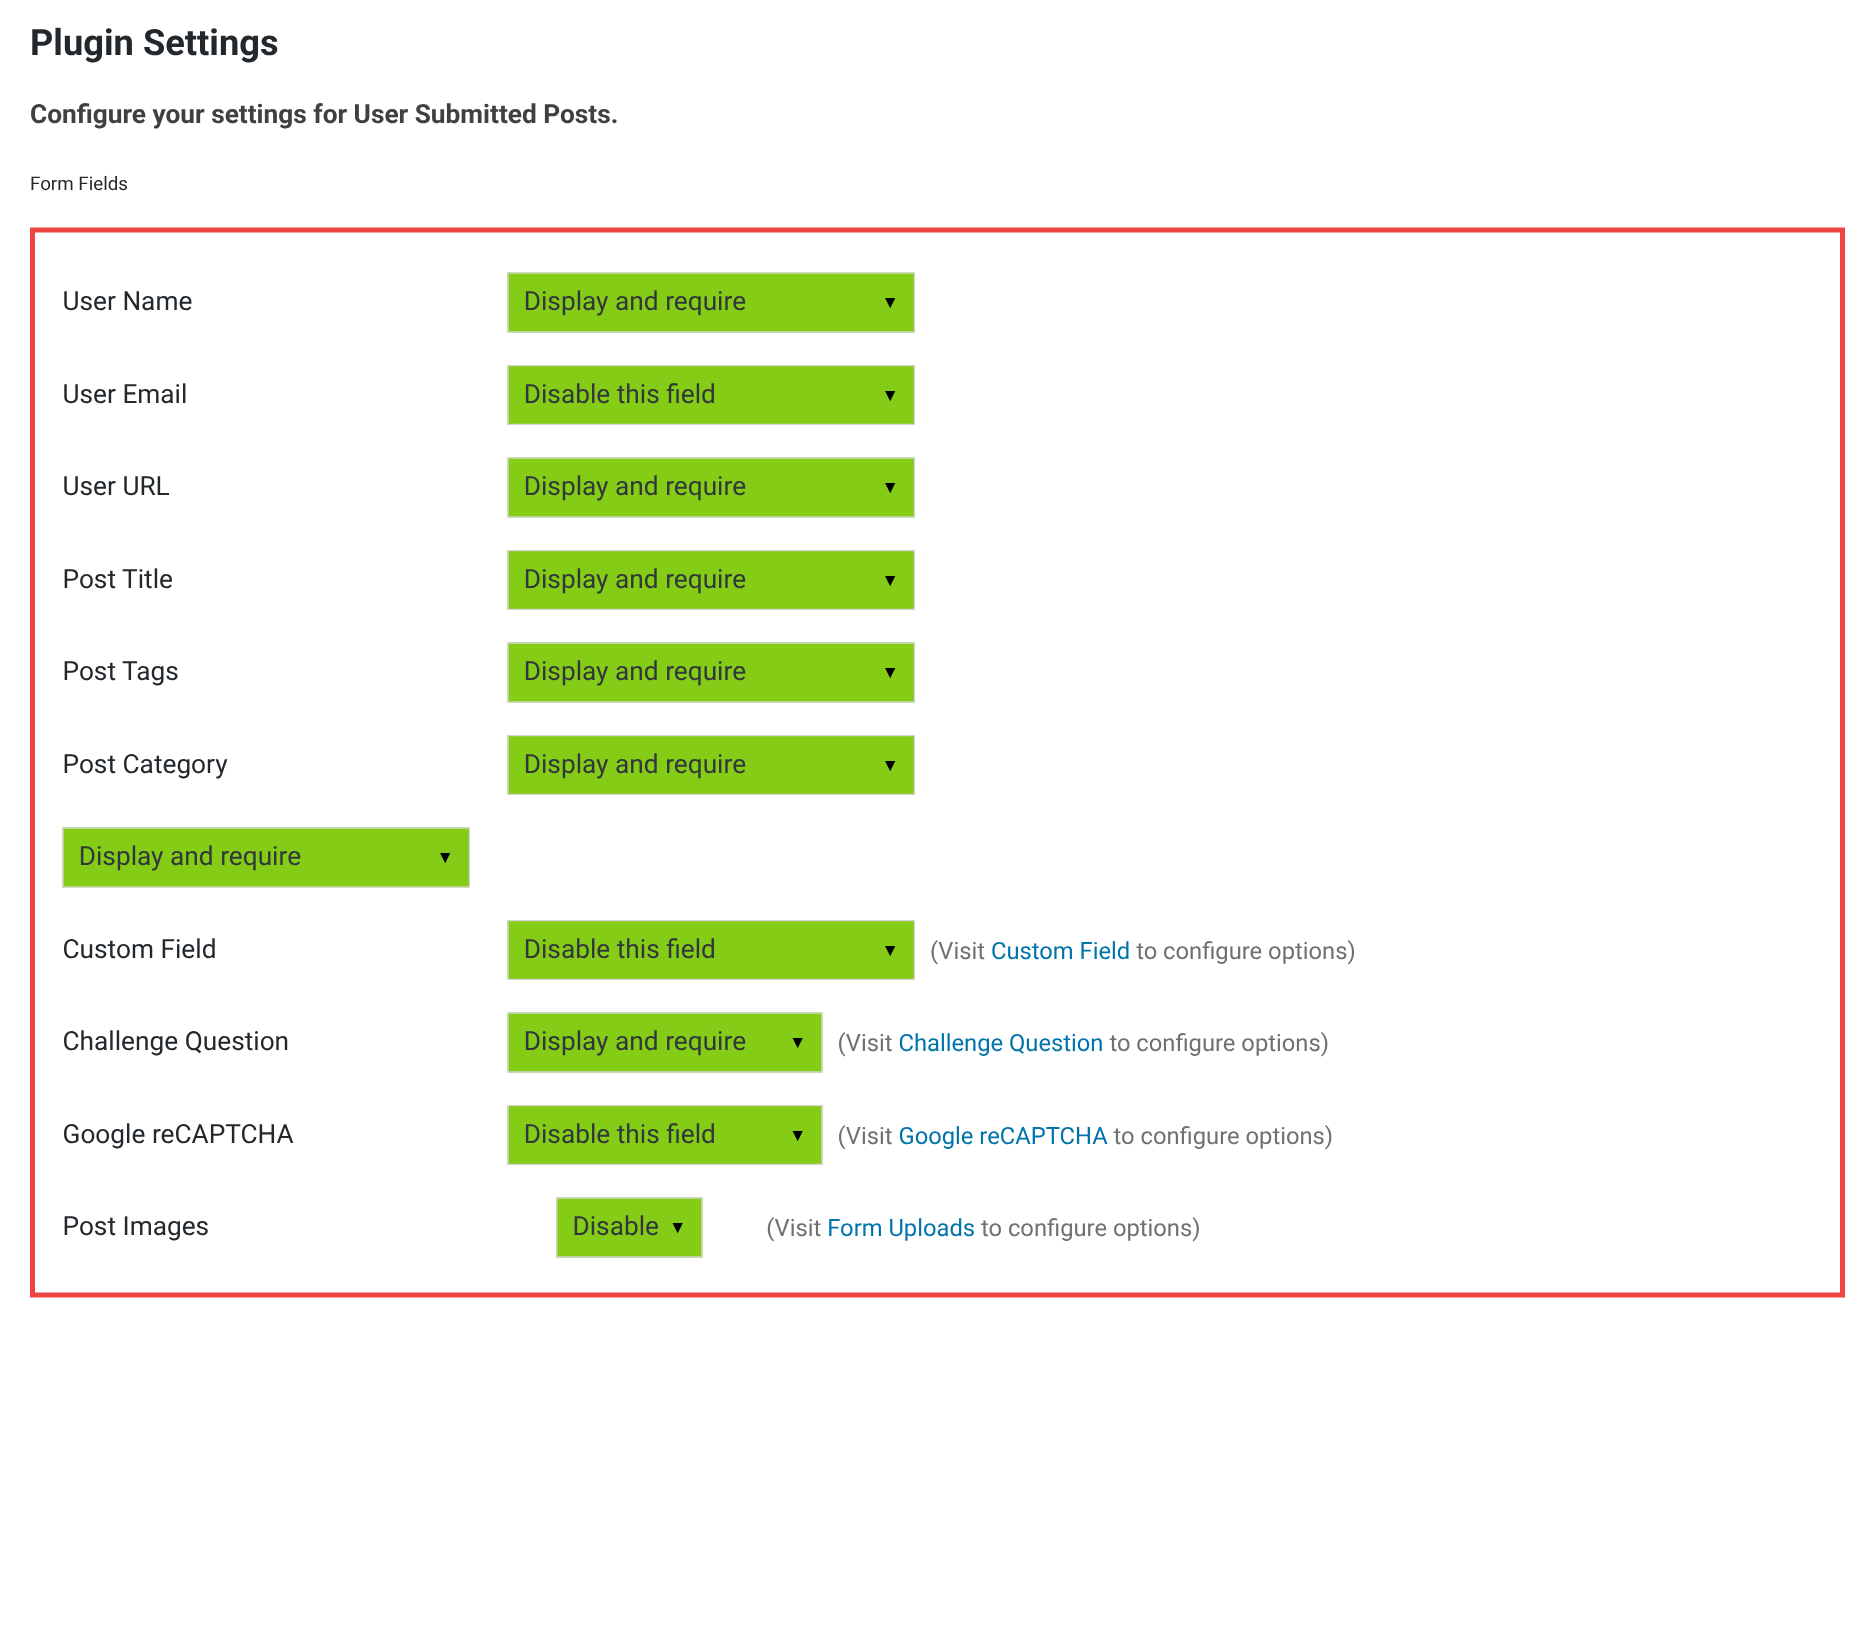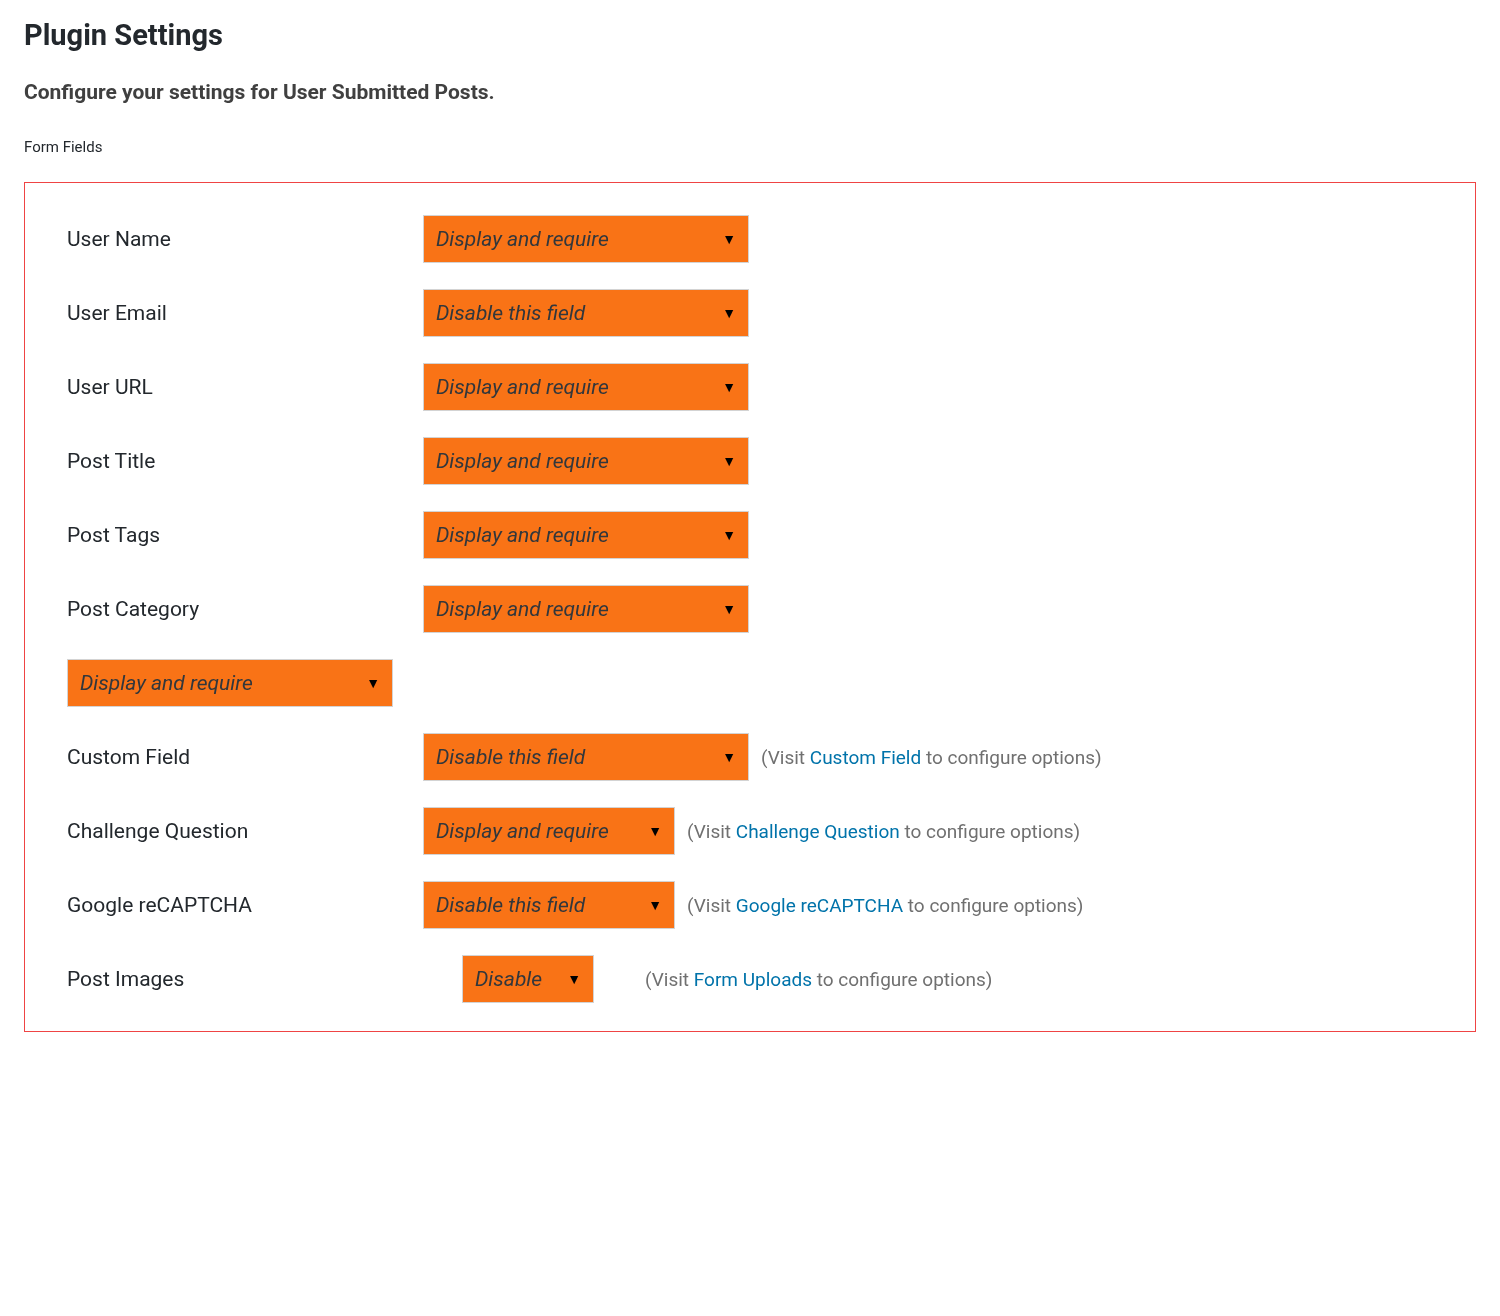--- a/index.html
+++ b/index.html
@@ -26,22 +26,22 @@
       margin-bottom: 34px;
       font-weight: 700;
     }
     .section-title {
       font-size: 15px;
       font-weight: 400;
       color: #23282d;
       margin-bottom: 26px;
     }
     .fields-container {
-      border: 1px solid #ef4444;
-      padding: 32px 30px 28px 42px;
+      border: 4px solid #ef4444;
+      padding: 32px 30px 28px 22px;
     }
     .field-row {
       display: flex;
       align-items: center;
       margin-bottom: 26px;
     }
     .field-row:last-child {
       margin-bottom: 0;
       gap: 39px;
     }
@@ -49,37 +49,36 @@
       flex: 0 0 356px;
       font-size: 21px;
       color: #23282d;
       font-weight: 400;
     }
     .field-select {
       position: relative;
       display: inline-flex;
       align-items: center;
       border: 1px solid #d3d3d3;
-      background: #f97316;
+      background: #84cc16;
       height: 48px;
       padding: 0 40px 0 12px;
       font-size: 21px;
       color: #32373c;
       cursor: pointer;
       font-weight: 400;
-      font-style: italic;
     }
     .field-select.wide {
       width: 326px;
     }
     .field-select.medium {
       width: 252px;
     }
     .field-select.small {
-      width: 132px;
+      width: 117px;
     }
     .select-arrow {
       position: absolute;
       right: 12px;
       top: 50%;
       transform: translateY(-50%);
       font-size: 14px;
       color: #000000;
       pointer-events: none;
     }

